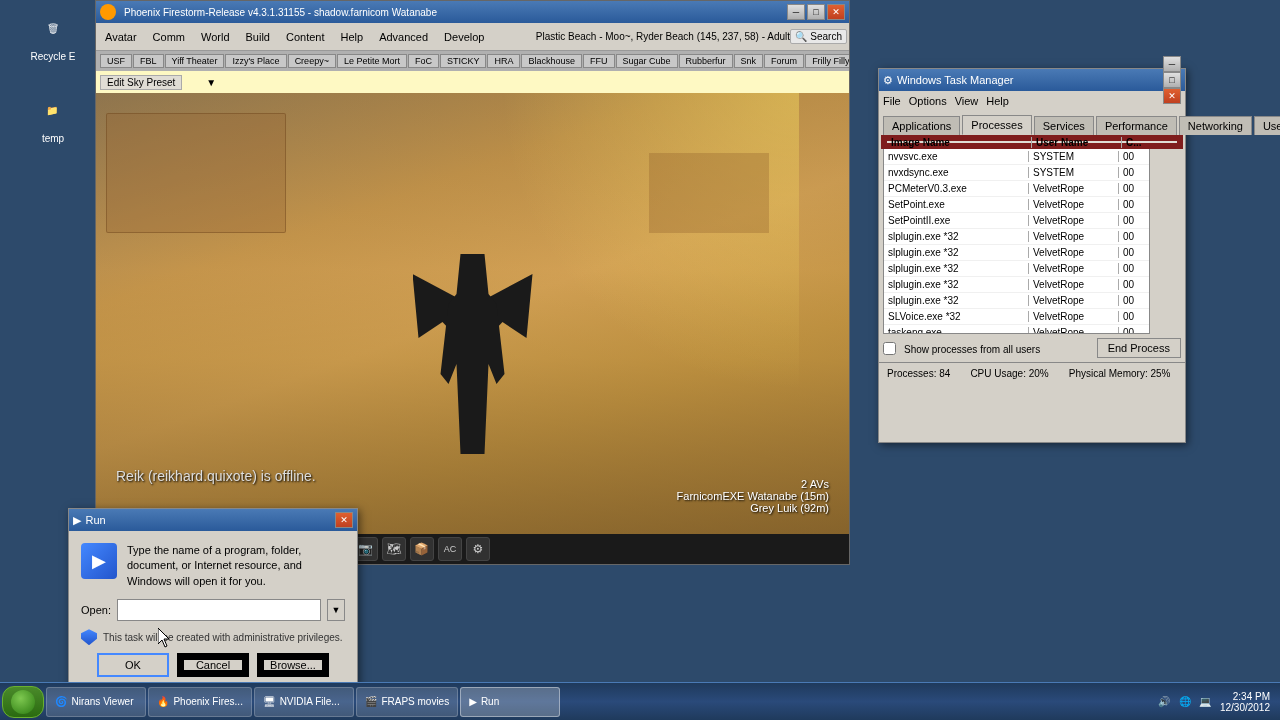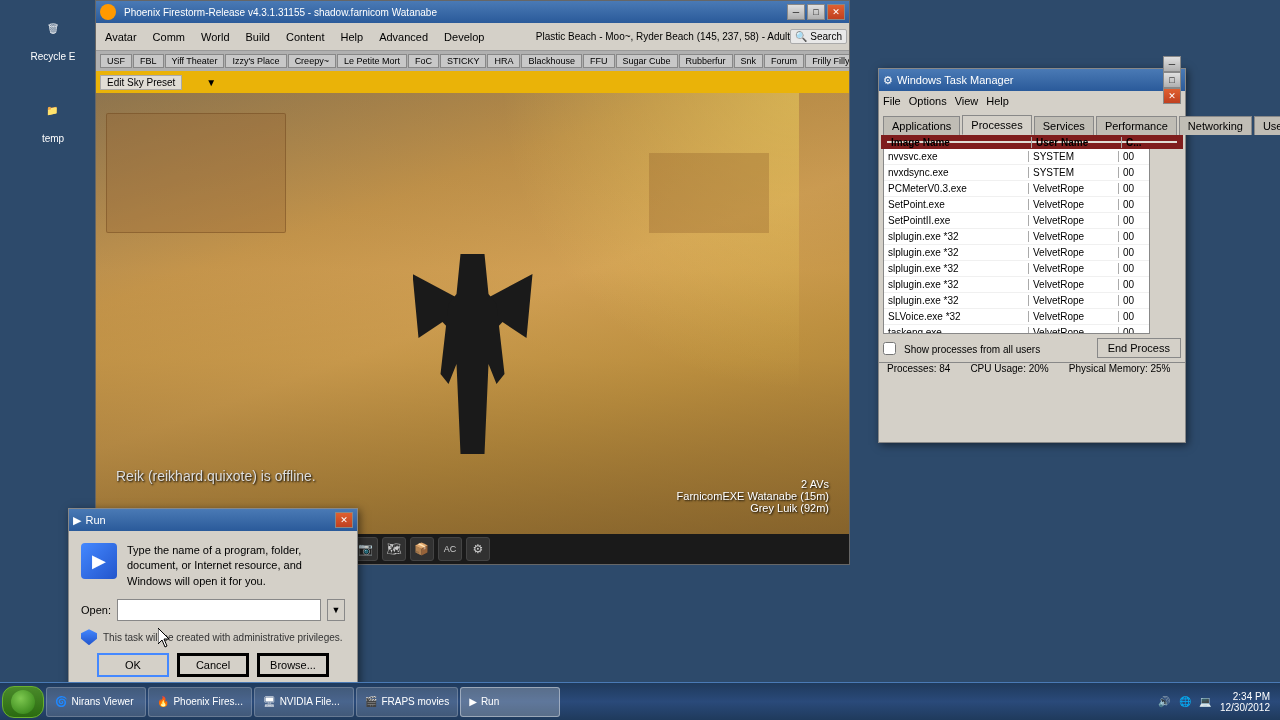--- a/index.html
+++ b/index.html
@@ -123,21 +123,21 @@
       padding: 1px 6px;
       font-size: 9px;
       background: #c8c8c8;
       border: 1px solid #888;
       white-space: nowrap;
       cursor: pointer;
     }
 
     #sky-bar {
       height: 22px;
-      background: #eab308;
+      background: #fef9c3;
       display: flex;
       align-items: center;
       padding: 0 4px;
       gap: 20px;
       font-size: 10px;
     }
 
     #game-viewport {
       background: linear-gradient(160deg, #8b7355 0%, #c4924a 30%, #d4a055 50%, #c09040 70%, #9a7030 100%);
       flex: 1;
@@ -349,21 +349,21 @@
       border: 1px solid #888;
       font-size: 11px;
       cursor: pointer;
     }
 
     #tm-statusbar {
       height: 22px;
       background: #d4d0c8;
       border-top: 1px solid #888;
       display: flex;
-      align-items: flex-start;
+      align-items: center;
       padding: 0 8px;
       font-size: 10px;
       gap: 20px;
     }
 
     
     #run-dialog {
       position: absolute;
       top: 508px;
       left: 68px;
@@ -468,21 +468,21 @@
     #run-buttons {
       display: flex;
       justify-content: center;
       gap: 8px;
     }
 
     .run-btn {
       width: 72px;
       height: 24px;
       background: #d4d0c8;
-      border: 3px solid #000000;
+      border: 7px solid #000000;
       font-size: 11px;
       cursor: pointer;
       display: flex;
       align-items: center;
       justify-content: center;
     }
     .run-btn.default {
       border: 2px solid #4488ff;
     }
 

